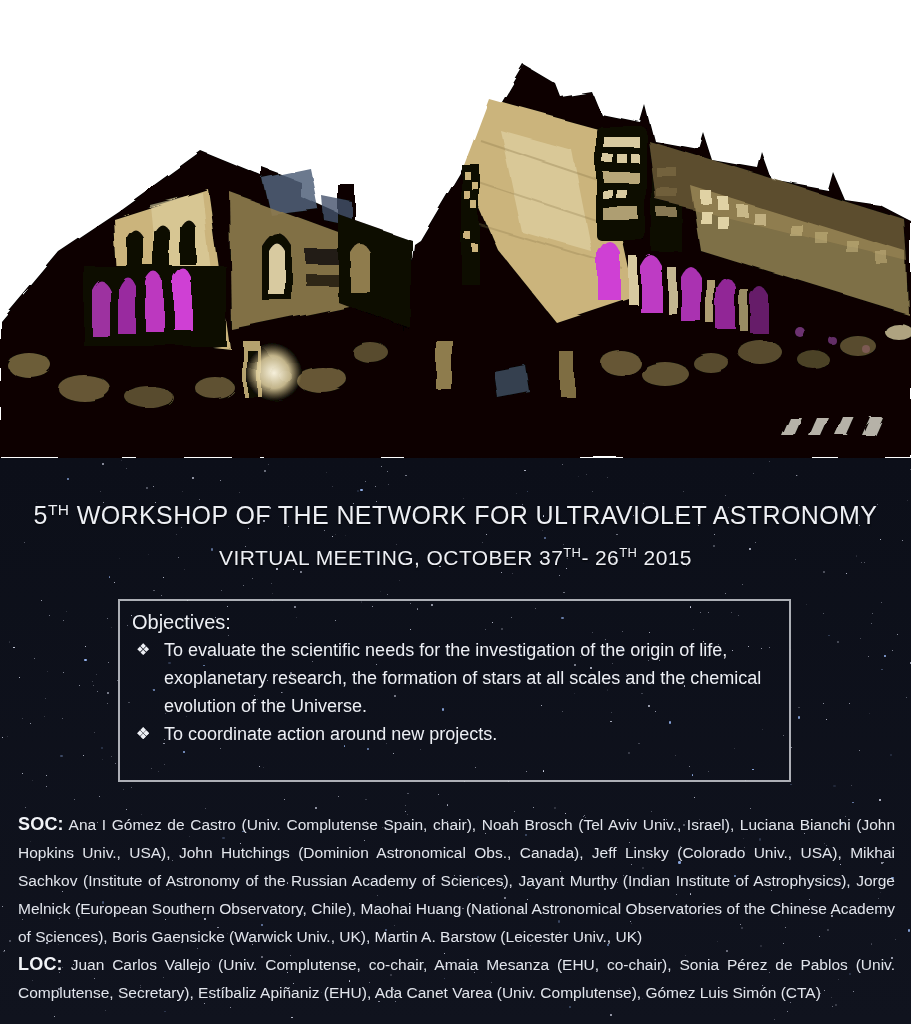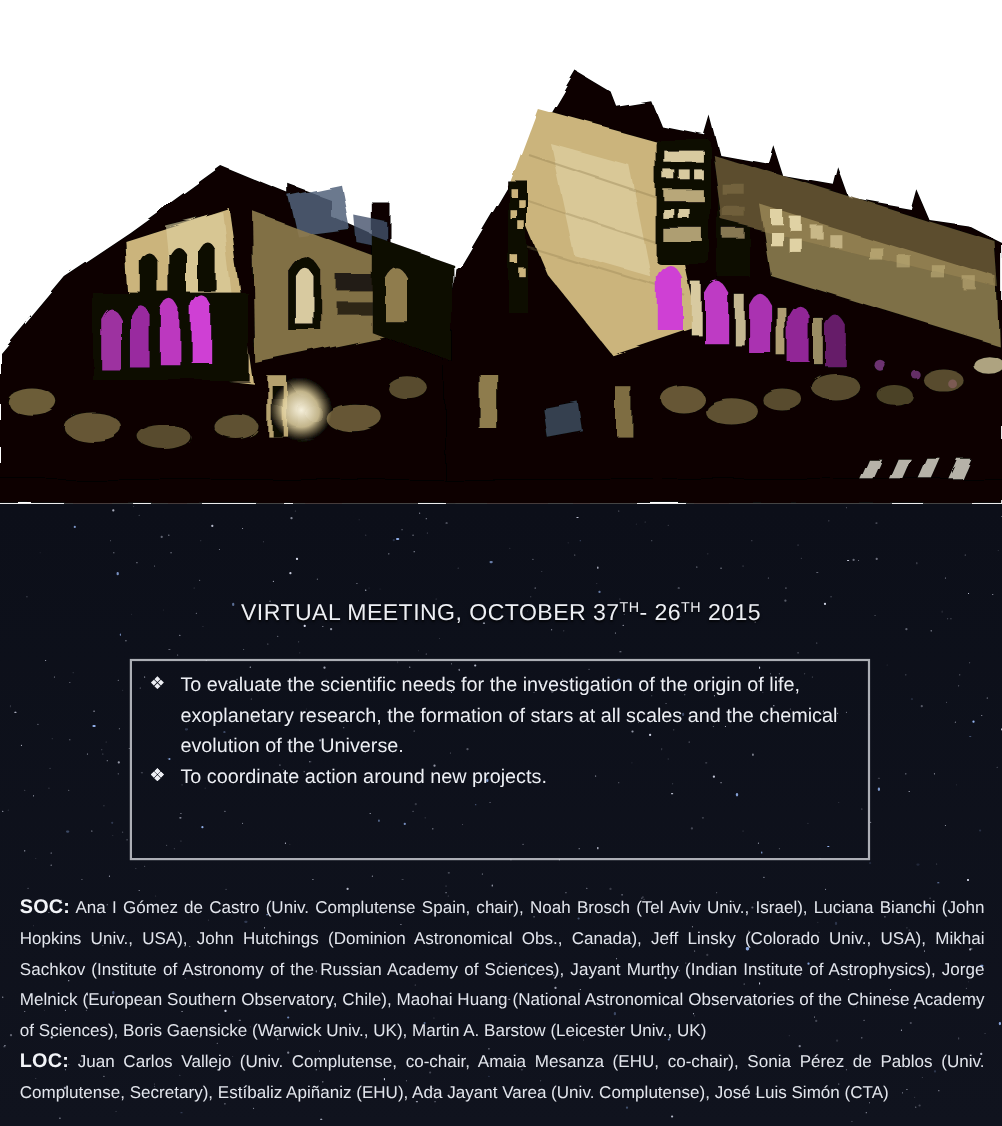--- a/index.html
+++ b/index.html
@@ -766,26 +766,30 @@
         <polygon points="863,436 875,436 883,418 871,418" fill="#b6b2a8"></polygon>
 
         <rect x="0" y="436" width="911" height="22" fill="#070503"></rect>
       </g>
     </svg>
 
   </div>
 
   <div class="content">
 
+    <div class="workshop-heading">
+      <span>5</span><sup class="ord">TH</sup><span> WORKSHOP OF THE NETWORK FOR ULTRAVIOLET ASTRONOMY</span>
+    </div>
 
     <div class="meeting-line">
       <span>VIRTUAL MEETING, OCTOBER 37</span><sup class="ord">TH</sup><span>- 26</span><sup class="ord">TH</sup><span> 2015</span>
     </div>
 
     <div class="objectives-box">
+      <div class="objectives-label">Objectives:</div>
       <div>
           <div class="obj-item">
           <span class="bullet">❖</span>
           <span class="obj-text">To evaluate the scientific needs for the investigation of the origin of life, exoplanetary research,  the formation of stars at all scales and the chemical evolution of the Universe.</span>
         </div>
           <div class="obj-item">
           <span class="bullet">❖</span>
         </div>
           <div class="obj-item">
           <span class="bullet">❖</span>
@@ -794,17 +798,17 @@
         </div>
     </div>
 
     <div class="soc-block">
       <span class="committee-label">SOC:</span>
       <span>Ana I Gómez de Castro (Univ. Complutense Spain, chair), Noah Brosch  (Tel Aviv Univ., Israel), Luciana Bianchi (John Hopkins Univ., USA), John Hutchings (Dominion Astronomical Obs., Canada), Jeff Linsky (Colorado Univ., USA), Mikhai Sachkov (Institute of Astronomy of the Russian Academy of Sciences), Jayant Murthy (Indian Institute of Astrophysics), Jorge Melnick (European Southern Observatory, Chile), Maohai Huang (National Astronomical Observatories of the Chinese Academy of Sciences), Boris Gaensicke (Warwick Univ., UK), Martin A. Barstow (Leicester Univ., UK)</span>
     </div>
 
     <div class="loc-block">
       <span class="committee-label">LOC:</span>
-      <span>Juan Carlos Vallejo (Univ. Complutense, co-chair, Amaia Mesanza (EHU, co-chair), Sonia Pérez de Pablos (Univ. Complutense, Secretary), Estíbaliz Apiñaniz (EHU), Ada Jayant Varea (Univ. Complutense), José Luis Simón (CTA)</span>
+      <span>Juan Carlos Vallejo (Univ. Complutense, co-chair, Amaia Mesanza (EHU, co-chair), Sonia Pérez de Pablos (Univ. Complutense, Secretary), Estíbaliz Apiñaniz (EHU), Ada Canet Varea (Univ. Complutense), Gómez Luis Simón (CTA)</span>
     </div>
 
   </div>
 </div>
 
 </body></html>

